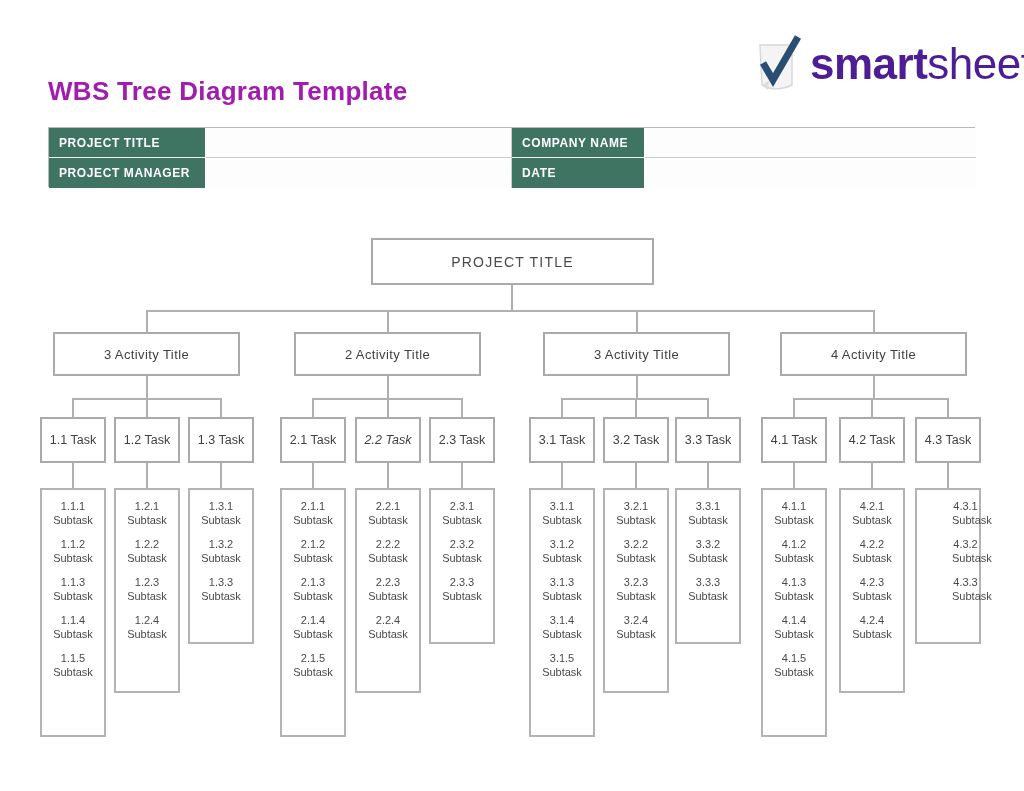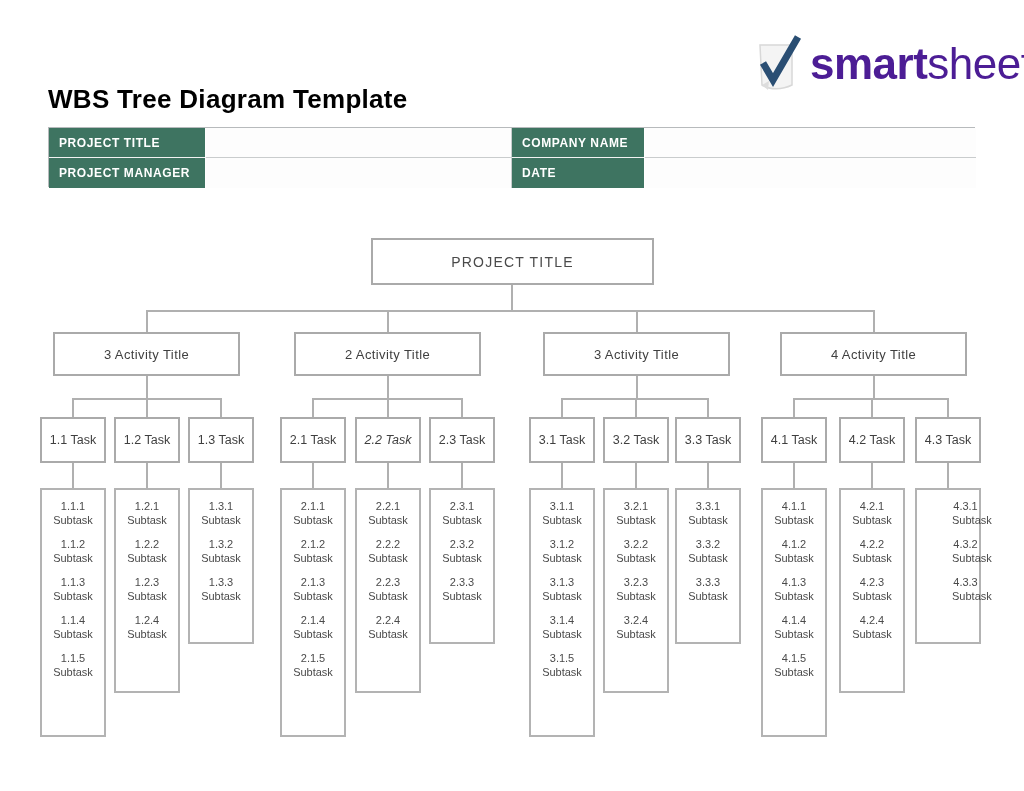--- a/index.html
+++ b/index.html
@@ -6,22 +6,22 @@
   body {
     width:1024px; height:791px;
     background:#ffffff;
     position:relative;
     font-family:"Liberation Sans", sans-serif;
     overflow:hidden;
   }
 
   
   .page-title {
-    position:absolute; left:48px; top:84px;
-    font-size:26px; font-weight:bold; color:#000000;
+    position:absolute; left:48px; top:76px;
+    font-size:26px; font-weight:bold; color:#a21caf;
     letter-spacing:0.3px;
   }
   .logo {
     position:absolute; left:752px; top:33px;
     display:flex; align-items:center; gap:6px;
   }
   .logo-mark { width:52px; height:62px; }
   .logo-text { font-size:44px; color:#4c1d95; letter-spacing:-0.5px; line-height:62px; }
   .logo-smart { font-weight:700; }
   .logo-sheet { font-weight:400; }

